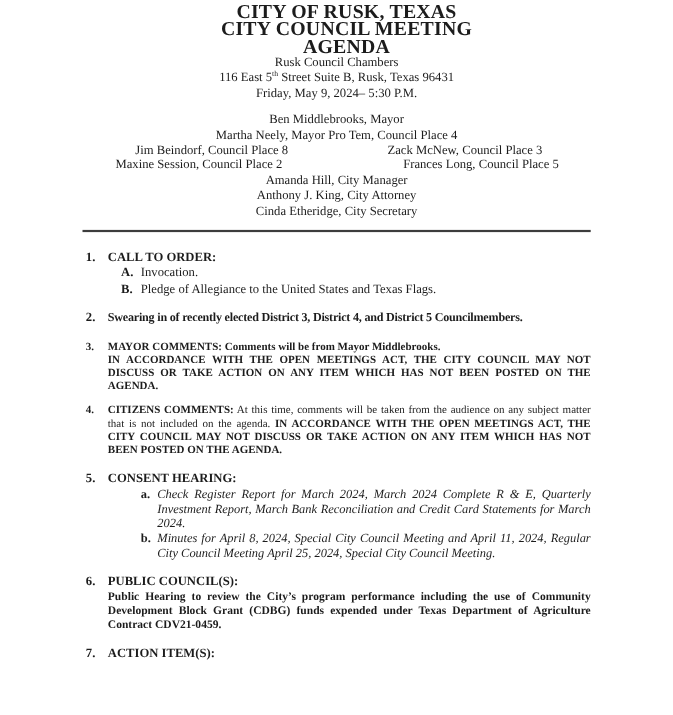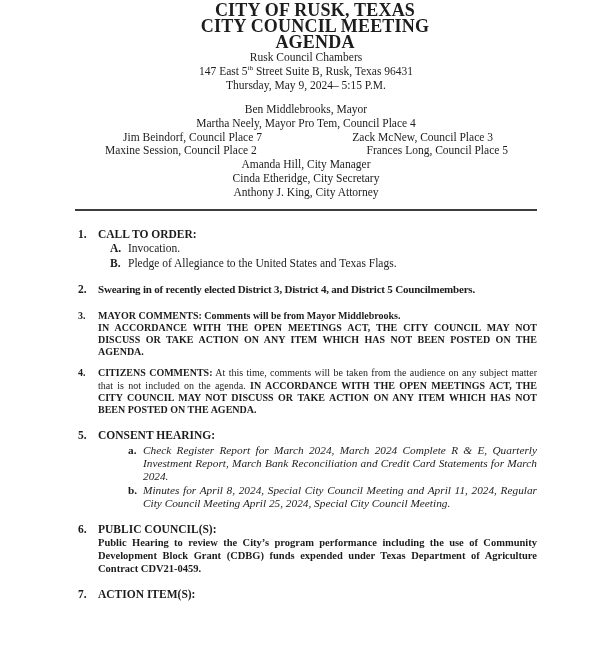--- a/index.html
+++ b/index.html
@@ -49,38 +49,38 @@
 </head>
 <body>
 
 <div class="page">
 
   <div class="header">
     <div class="title-line">CITY OF RUSK, TEXAS</div>
     <div class="title-line">CITY COUNCIL MEETING</div>
     <div class="title-line">AGENDA</div>
     <div class="info-line">Rusk Council Chambers</div>
-    <div class="info-line"><span>147 East 5</span><sup>th</sup><span> Street Suite B, Rusk, Texas 96431</span></div>
-    <div class="info-line">Thursday, May 9, 2024– 5:15 P.M.</div>
+    <div class="info-line"><span>116 East 5</span><sup>th</sup><span> Street Suite B, Rusk, Texas 96431</span></div>
+    <div class="info-line">Friday, May 9, 2024– 5:30 P.M.</div>
   </div>
 
   <div class="officials">
     <div class="off-line">Ben Middlebrooks, Mayor</div>
     <div class="off-line">Martha Neely, Mayor Pro Tem, Council Place 4</div>
     <div class="off-row r1">
-      <span>Jim Beindorf, Council Place 7</span>
+      <span>Jim Beindorf, Council Place 8</span>
       <span>Zack McNew, Council Place 3</span>
     </div>
     <div class="off-row r2">
       <span>Maxine Session, Council Place 2</span>
       <span>Frances Long, Council Place 5</span>
     </div>
     <div class="off-line">Amanda Hill, City Manager</div>
+    <div class="off-line">Anthony J. King, City Attorney</div>
     <div class="off-line">Cinda Etheridge, City Secretary</div>
-    <div class="off-line">Anthony J. King, City Attorney</div>
   </div>
 
   <hr class="divider">
 
   <div class="agenda">
 
     <div class="item first">
       <div class="num">1.</div>
       <div class="body">
         <div class="heading">CALL TO ORDER:</div>

